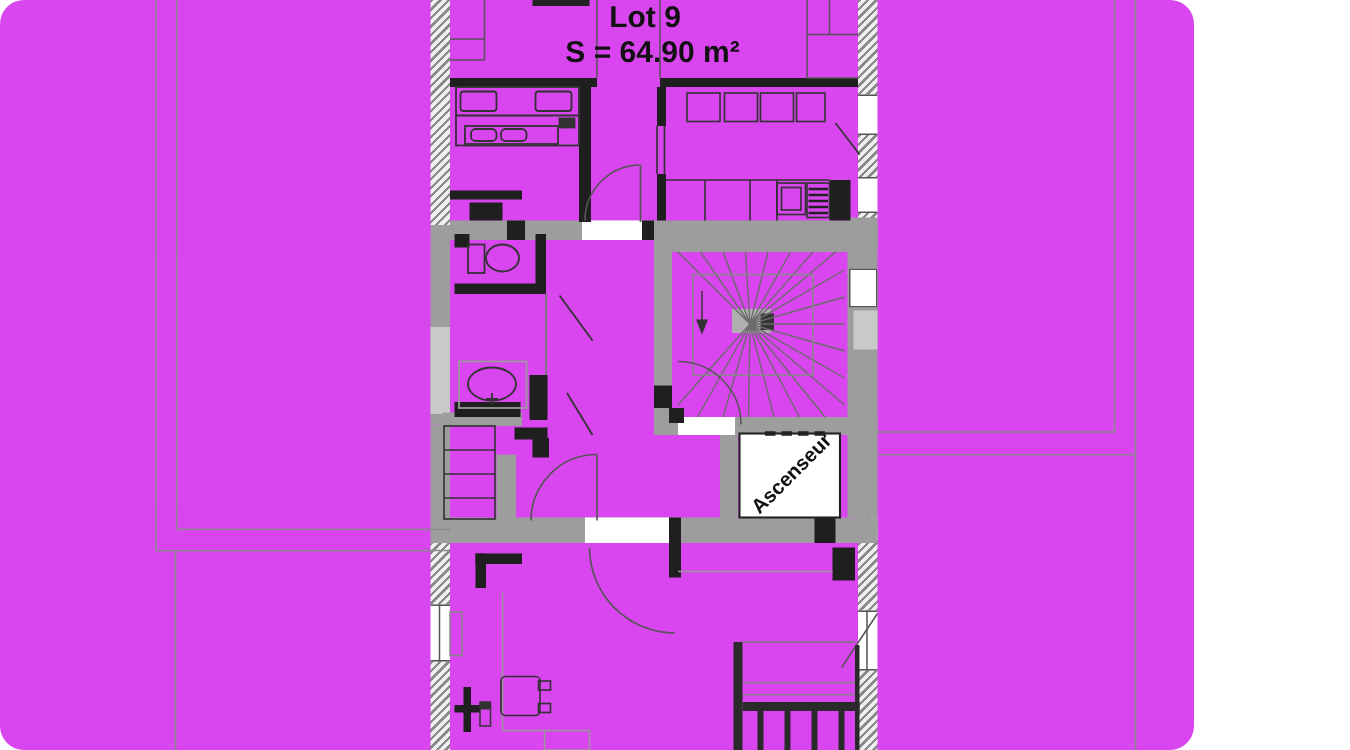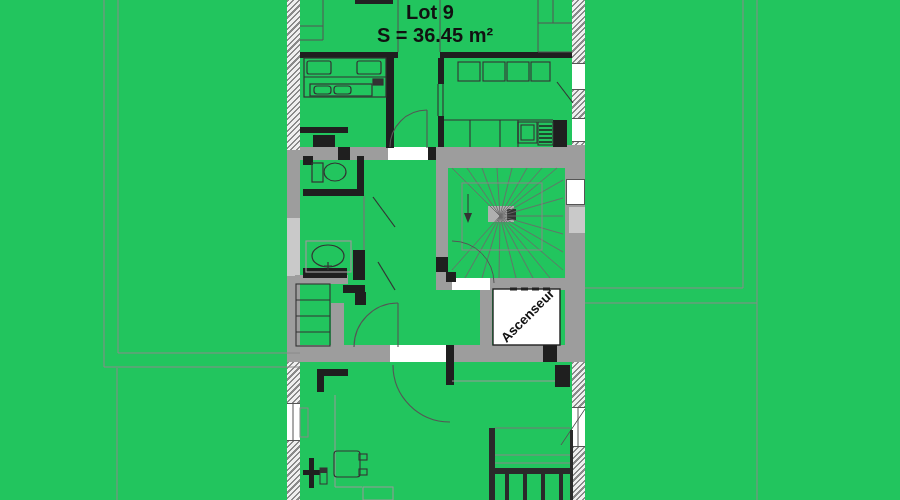--- a/index.html
+++ b/index.html
@@ -1,18 +1,18 @@
 <!DOCTYPE html>
 <html><head>
 <meta charset="utf-8">
 <style>
   html,body{margin:0;padding:0;background:#fff;}
   *{box-sizing:border-box;}
-  .canvas{position:relative;width:900px;height:500px;background:#22c55e;overflow:hidden;
-          font-family:"Liberation Sans", sans-serif;}
+  .canvas{position:relative;width:796px;height:500px;background:#d946ef;overflow:hidden;
+          font-family:"Liberation Sans", sans-serif;border-radius:16px;}
   .abs{position:absolute;}
   .hatch{background:repeating-linear-gradient(135deg,#8a8a8a 0px,#8a8a8a 1.5px,#efefef 1.5px,#efefef 4px);}
   .gray{background:#9d9d9d;}
   .lgray{background:#c9c9c9;}
   .blk{background:#1f1f1f;}
   .whitegap{background:#ffffff;}
   .win{background:#ffffff;border-top:1px solid #555;border-bottom:1px solid #555;}
   .winbox{background:#ffffff;border:1px solid #555;}
   .label{color:#111;font-weight:bold;text-align:center;white-space:nowrap;}
   .overlay{left:0;top:0;pointer-events:none;}
@@ -192,16 +192,16 @@
       <rect x="570" y="430" width="3" height="70"></rect>
       <rect x="495" y="468" width="78" height="6"></rect>
       <rect x="505" y="474" width="4" height="26"></rect>
       <rect x="523" y="474" width="4" height="26"></rect>
       <rect x="541" y="474" width="4" height="26"></rect>
       <rect x="559" y="474" width="4" height="26"></rect>
     </g>
   </svg>
 
   <div class="abs label" style="left:370px;top:0;width:120px;font-size:20px;line-height:24px">Lot 9</div>
-  <div class="abs label" style="left:345px;top:23px;width:180px;font-size:20px;line-height:25px">S = 36.45 m²</div>
+  <div class="abs label" style="left:345px;top:23px;width:180px;font-size:20px;line-height:25px">S = 64.90 m²</div>
   <div class="abs label" style="left:468px;top:298px;width:120px;height:36px;font-size:13.5px;line-height:36px;transform:rotate(-45deg)">Ascenseur</div>
 
 </div>
 
 </body></html>

